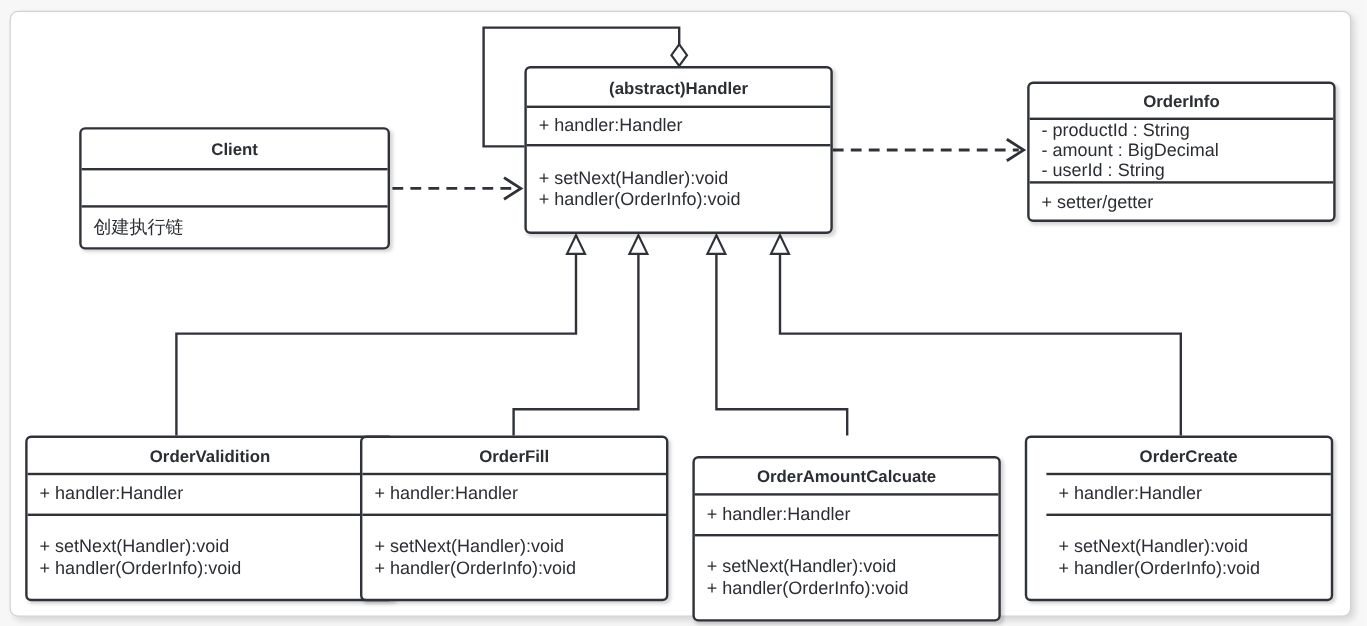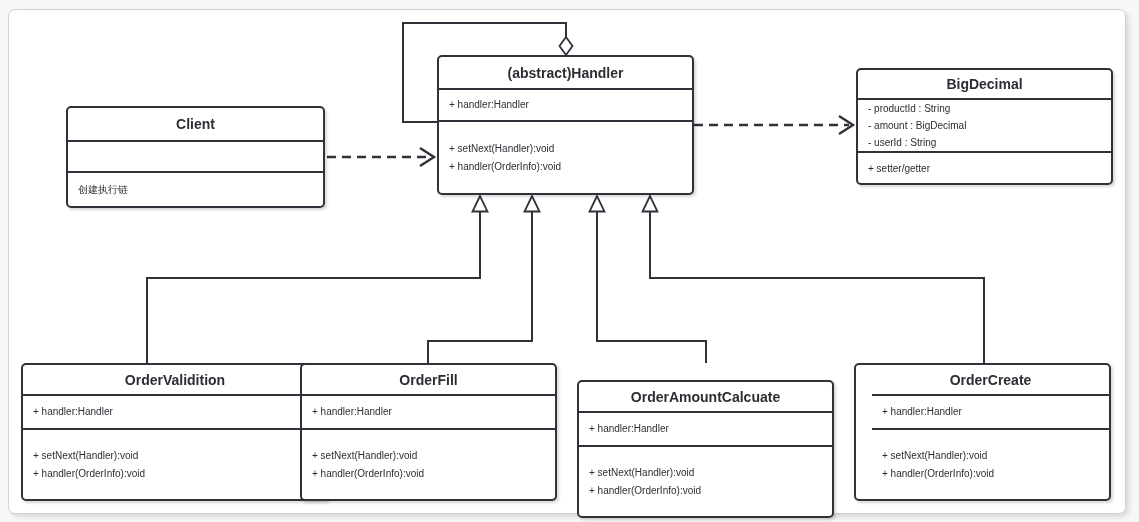--- a/index.html
+++ b/index.html
@@ -29,21 +29,21 @@
     color:#2b2e33;
     box-sizing:border-box;
   }
   .uml-title{
     font-weight:bold;font-size:14px;
     display:flex;align-items:center;justify-content:center;
     border-bottom:2px solid #2f3339;
     flex:0 0 auto;
   }
   .uml-sec{
-    font-size:10px;
+    font-size:15px;
     display:flex;flex-direction:column;justify-content:center;
     padding-left:10px;padding-right:4px;
     box-sizing:border-box;
     flex:0 0 auto;
     line-height:18px;
   }
   .uml-sec.divider{border-bottom:2px solid #2f3339;}
   .uml-sec.fill{flex:1 1 auto;}
   .line{white-space:nowrap;}
 </style>
@@ -90,21 +90,21 @@
     <div class="uml-sec divider" style="height:32px;">
       <span class="line">+ handler:Handler</span>
     </div>
     <div class="uml-sec fill">
       <span class="line">+ setNext(Handler):void</span>
       <span class="line">+ handler(OrderInfo):void</span>
     </div>
   </div>
 
   <div class="uml-box" style="left:856px;top:68px;width:257px;height:117px;">
-    <div class="uml-title" style="height:28px;">BigDecimal</div>
+    <div class="uml-title" style="height:28px;">OrderInfo</div>
     <div class="uml-sec divider fill" style="line-height:17px;">
       <span class="line">- productId : String</span>
       <span class="line">- amount : BigDecimal</span>
       <span class="line">- userId : String</span>
     </div>
     <div class="uml-sec" style="height:31px;">
       <span class="line">+ setter/getter</span>
     </div>
   </div>
 

